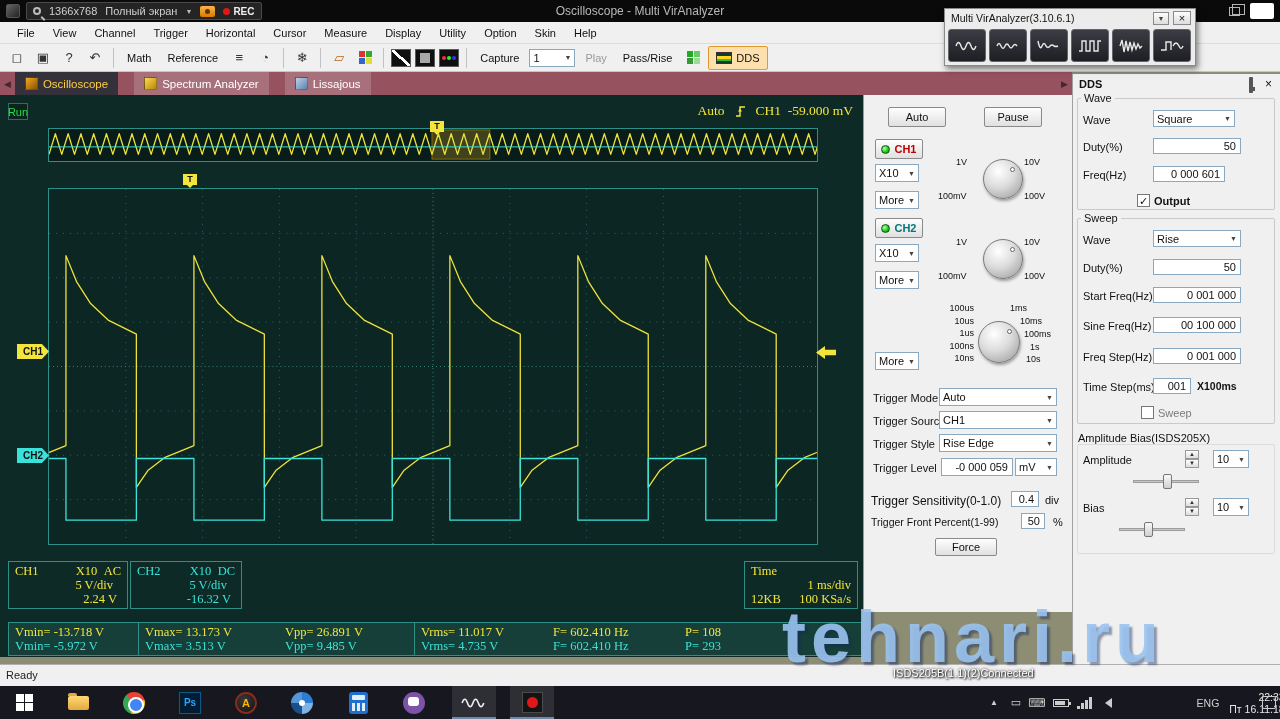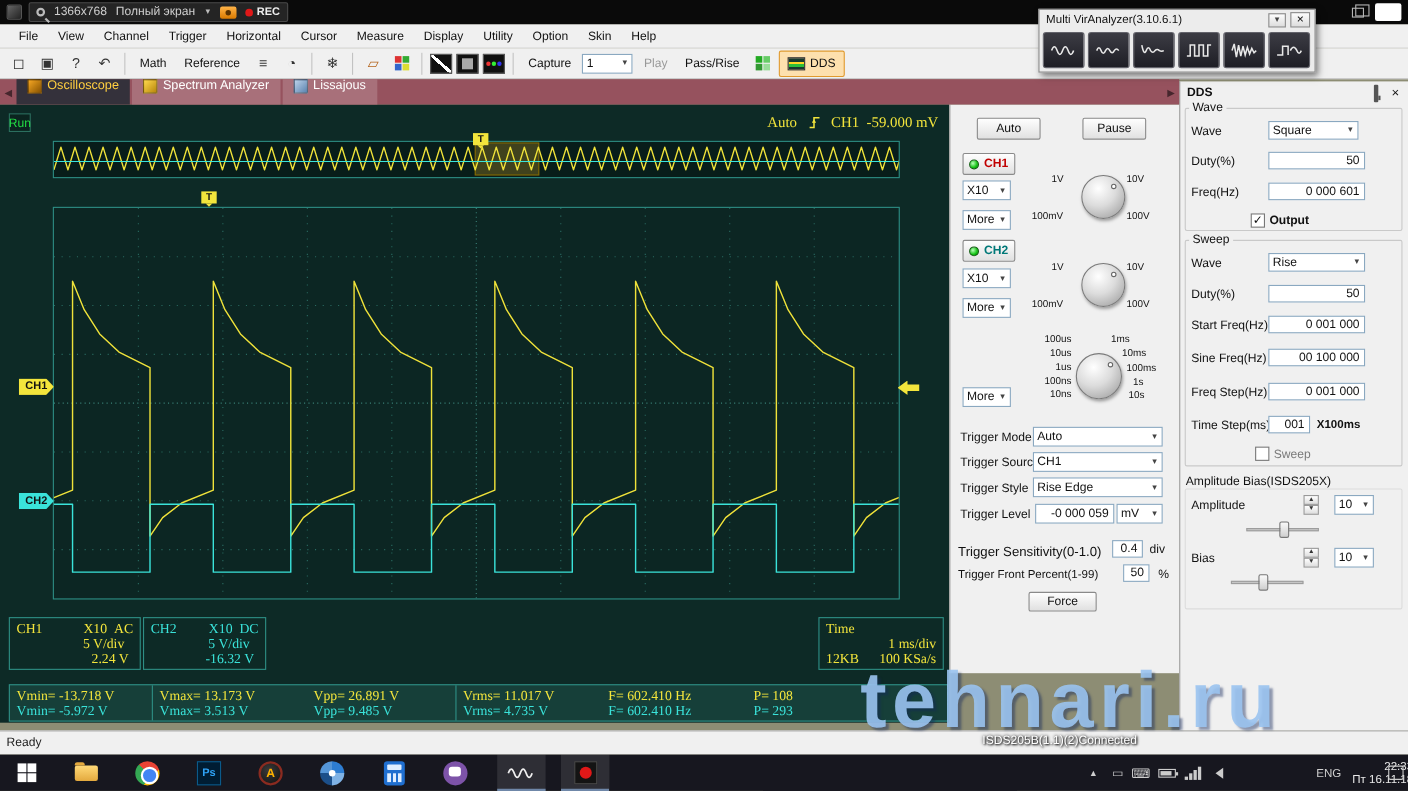--- a/index.html
+++ b/index.html
@@ -32,21 +32,21 @@
 .diagline{width:100%;height:100%;background:linear-gradient(to top right,transparent 44%,#fff 44% 56%,transparent 56%)}
 .graysq{width:10px;height:10px;background:#a8a8a8}
 .dotr{width:4px;height:4px;border-radius:50%}
 .combo{display:flex;align-items:center;justify-content:space-between;background:#fff;border:1px solid #8aa8c0;width:46px;height:18px;padding:0 3px;font-size:11px}
 .ar{font-size:7px;color:#444;line-height:1}
 .colorgrid{display:grid;grid-template-columns:6px 6px;grid-template-rows:6px 6px;gap:1px}
 .ddsbtn{display:flex;align-items:center;gap:4px;background:#fde0ae;border:1px solid #e09a2e;border-radius:2px;padding:2px 7px;height:24px;font-size:11px}
 .ddsico{width:16px;height:12px;background:linear-gradient(#173a2e 0 30%,#ffd626 30% 55%,#2dbf3a 55% 75%,#173a2e 75% 100%);border:1px solid #333}
 
 .tabbar{left:0;top:72px;width:1072px;height:23px;background:#96525e;display:flex;align-items:stretch;z-index:5}
-.tab{display:flex;align-items:flex-start;gap:5px;padding:0 10px;font-size:11.5px;margin-right:2px}
+.tab{display:flex;align-items:center;gap:5px;padding:0 10px;font-size:11.5px;margin-right:16px}
 .tab.active{background:#34313b;color:#ffcf40}
 .tab.inactive{background:#a8707a;color:#fff}
 .tabicon{width:13px;height:13px;border:1px solid rgba(0,0,0,.4)}
 .tabarrow{align-self:center;font-size:9px;color:#46262d;padding:0 4px}
 
 .scope{left:0;top:95px;width:863px;height:562px;background:#0d2a26;z-index:1}
 .runbox{position:absolute;left:8px;top:8px;width:20px;height:17px;background:#0b241f;border:1px solid #2b6f5f;color:#22dd44;font-weight:normal;font-size:11px;display:flex;align-items:center;justify-content:center}
 .readout{position:absolute;right:10px;top:8px;display:flex;align-items:center;gap:10px;color:#f3e53c;font-family:"Liberation Serif",serif;font-size:13.5px;white-space:pre}
 .previewbox{position:absolute;left:48px;top:33px;width:770px;height:34px;border:1px solid #2e8f86;background:#081d1a}
 .graticule{position:absolute;left:48px;top:93px;width:770px;height:357px;border:1px solid #2e8f86;background:#0c2623}
@@ -135,20 +135,21 @@
     <span class="mag"></span>
     <span>1366x768</span>
     <span>Полный экран</span>
     <span class="ar" style="color:#bbb">▼</span>
     <span class="camico"></span>
     <span class="recbox">
         <span class="recdot"></span>
         <span>REC</span>
       </span>
   </div>
+  <span class="wintitle">Oscilloscope - Multi VirAnalyzer</span>
   <div class="winbtns">
     <span class="win-restore"></span>
     <span class="win-close-white"></span>
   </div>
 </div>
 
 <div class="abs menubar">
   <span>File</span>
   <span>View</span>
   <span>Channel</span>
@@ -443,21 +444,21 @@
   <div class="grp" style="left:4px;top:24px;width:198px;height:112px"></div>
   <span class="leg" style="left:8px;top:18px">Wave</span>
   <span class="lbl" style="left:10px;top:40px">Wave</span>
   <div class="sel" style="left:80px;top:36px;width:82px;height:17px">
       <span>Square</span>
       <span class="ar">▼</span>
     </div>
   <span class="lbl" style="left:10px;top:67px">Duty(%)</span>
   <div class="inp" style="left:80px;top:64px;width:88px;height:16px">50</div>
   <span class="lbl" style="left:10px;top:95px">Freq(Hz)</span>
-  <div class="inp" style="left:80px;top:92px;width:88px;height:16px">0 000 601</div>
+  <div class="inp" style="left:80px;top:92px;width:72px;height:16px">0 000 601</div>
   <span class="cb" style="left:64px;top:120px">✓</span>
   <span class="lbl" style="left:81px;top:121px;font-weight:bold">Output</span>
 
   <div class="grp" style="left:4px;top:144px;width:198px;height:206px"></div>
   <span class="leg" style="left:8px;top:138px">Sweep</span>
   <span class="lbl" style="left:10px;top:160px">Wave</span>
   <div class="sel" style="left:80px;top:156px;width:88px;height:17px">
       <span>Rise</span>
       <span class="ar">▼</span>
     </div>

